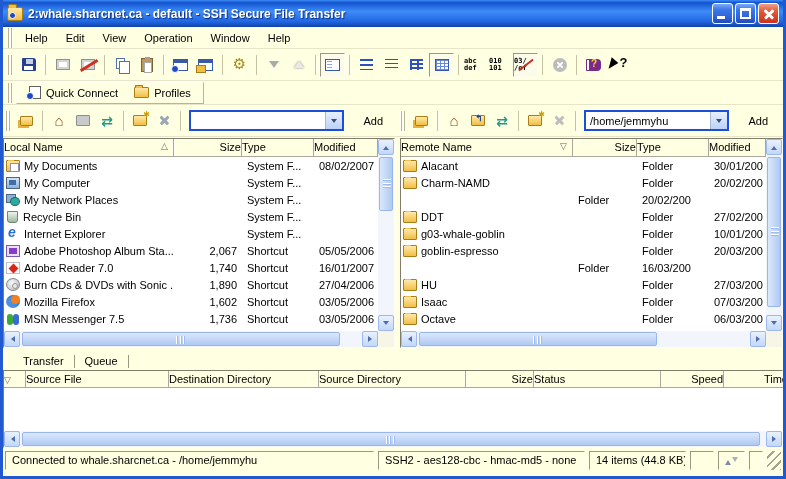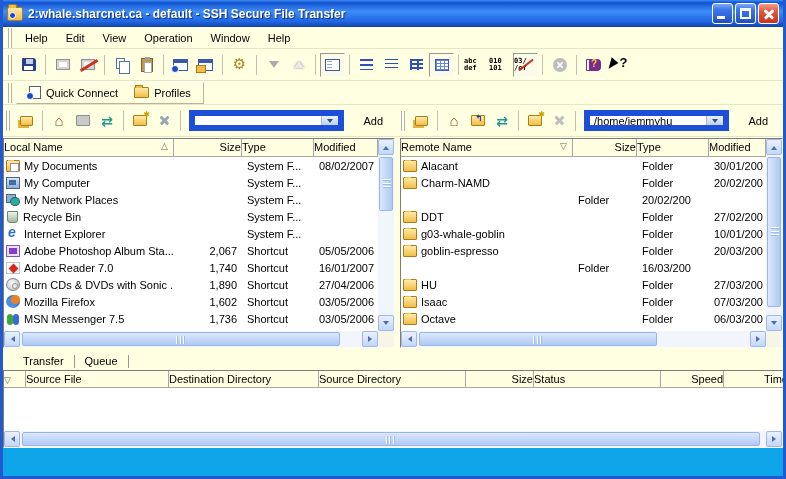--- a/index.html
+++ b/index.html
@@ -92,21 +92,21 @@
   .i-folder-gray{width:14px;height:11px;background:#C9C9C9;border:1px solid #8E8E8E;border-radius:1px}
   .i-folder-up{width:14px;height:11px;background:linear-gradient(#FFE9A8,#F2BE45);border:1px solid #A87E18;border-radius:1px;position:relative}
   .i-folder-up::after{content:"↰";position:absolute;left:3px;top:-3px;font-size:9px;font-weight:bold;color:#1B3A8A}
   .i-refresh{font-size:14px;line-height:14px;color:#1E9A8A;font-weight:bold}
   .i-newfolder{width:14px;height:11px;background:linear-gradient(#FFE9A8,#F2BE45);border:1px solid #A87E18;border-radius:1px;position:relative}
   .i-newfolder::after{content:"✱";position:absolute;right:-4px;top:-6px;font-size:8px;color:#C8A000}
   .i-x{position:relative;width:13px;height:13px}
   .i-x::before,.i-x::after{content:"";position:absolute;left:1px;top:5px;width:11px;height:2.5px;background:#9AA6B4;border-radius:1px}
   .i-x::before{transform:rotate(45deg)}.i-x::after{transform:rotate(-45deg)}
   .i-x.dim::before,.i-x.dim::after{background:#BDBDBD}
-  .combo{height:21px;background:#fff;border:6px solid #1d4ed8;display:flex;align-items:stretch;flex:1;margin:0 4px;min-width:0}
+  .combo{height:21px;background:#fff;border:2px solid #1d4ed8;display:flex;align-items:stretch;flex:1;margin:0 4px;min-width:0}
   .combo input{flex:1;border:none;outline:none;font-size:11px;padding:0 4px;background:#fff;min-width:0}
   .combo .drop{width:17px;border-left:1px solid #A8B8D0;background:linear-gradient(180deg,#E7F0FE,#BCD2F6);display:flex;align-items:center;justify-content:center}
   .tri-dn{width:0;height:0;border:3.5px solid transparent;border-top:4.5px solid #3A4E78;margin-top:4px}
   .addbtn{font-size:11px;padding:3px 10px;margin:0 4px;border:1px solid transparent}
 
   
   .panels{height:212px;display:flex;gap:5px;background:#FFFFE1;padding:1px 0 1px 0}
   .panel{position:relative;background:#fff;border:1px solid;border-color:#807E6A #FFFDF0 #FFFDF0 #807E6A}
   .panel.left{width:392px}.panel.right{width:383px}
   .phead{display:grid;height:18px;width:calc(100% - 16px);background:#FFFFE1;font-size:11px}
@@ -649,14 +649,26 @@
             <span class="t-lf"></span>
           </span>
         <span class="hthumb" style="left:18px;width:738px"></span>
         <span class="sbtn rt">
             <span class="t-rt"></span>
           </span>
       </div>
     </div>
   </div>
 
+  <div class="statusbar">
+    <span class="scell c1">Connected to whale.sharcnet.ca - /home/jemmyhu</span>
+    <span class="scell c2">SSH2 - aes128-cbc - hmac-md5 - none</span>
+    <span class="scell c3">14 items (44.8 KB)</span>
+    <span class="scell c4"></span>
+    <span class="scell c5">
+      <span class="ts-up"></span>
+      <span class="ts-dn"></span>
+    </span>
+    <span class="scell c6"></span>
+    <span class="grip"></span>
+  </div>
 
 </div>
 
 </body></html>

